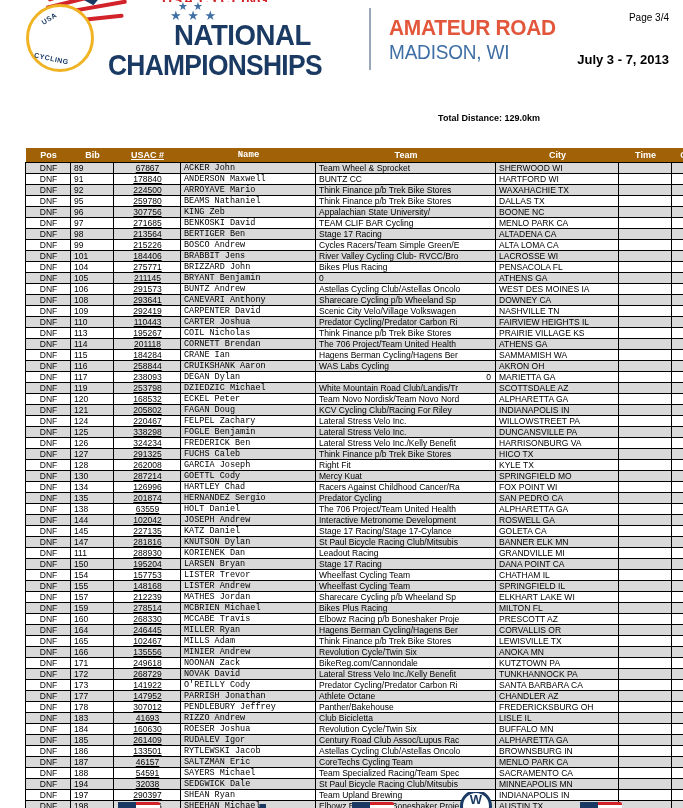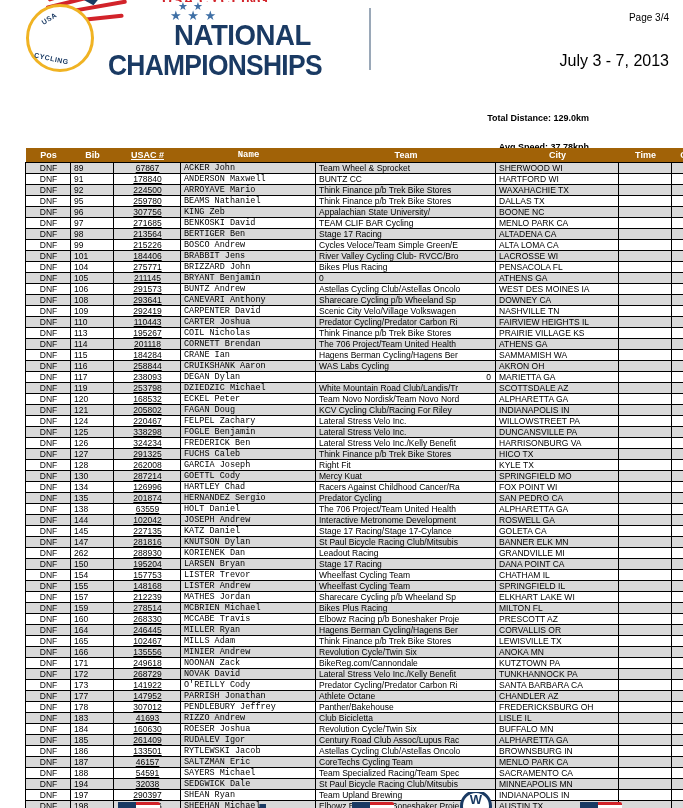--- a/index.html
+++ b/index.html
@@ -160,31 +160,31 @@
     position: absolute;
     right: 14px;
     top: 12px;
     font-size: 10px;
     font-weight: normal;
   }
   .event-dates {
     position: absolute;
     right: 14px;
     top: 52px;
-    font-size: 16px;
-    font-weight: normal;
+    font-size: 13px;
+    font-weight: bold;
   }
 
   
   .stats {
     position: absolute;
     right: 94px;
     top: 112px;
     width: 200px;
-    text-align: right;
+    text-align: center;
   }
   .stat-line {
     font-size: 9px;
     font-weight: bold;
     line-height: 12px;
   }
   .stat-line.second { margin-top: 17px; }
 
   
   .results-wrap {
@@ -317,28 +317,31 @@
   <div class="title-block">
     <div class="usac-smalltitle">USA CYCLING</div>
     <div class="stars-row r1">★ ★</div>
     <div class="stars-row r2">★ ★ ★</div>
     <div class="big-national">NATIONAL</div>
     <div class="big-champs">CHAMPIONSHIPS</div>
   </div>
 
   <div class="divider-bar"></div>
 
+  <div class="event-block">
+    <div class="event-name">AMATEUR ROAD</div>
+    <div class="event-city">MADISON, WI</div>
+  </div>
 
   <div class="page-num">Page 3/4</div>
   <div class="event-dates">July 3 - 7, 2013</div>
 </div>
 
 <div class="stats">
   <div class="stat-line">Total Distance: 129.0km</div>
-  <div class="stat-line second">Avg Speed: 37.78kph</div>
 </div>
 
 <div class="results-wrap">
   <table class="results">
     <thead>
       <tr>
         <th class="c-pos">Pos</th>
         <th class="c-bib">Bib</th>
         <th class="c-usac">USAC #</th>
         <th class="c-name">Name</th>
@@ -417,21 +420,21 @@
           <td class="c-team">Stage 17 Racing</td>
           <td class="c-city">ALTADENA CA</td>
           <td class="c-time"></td>
           <td class="c-gap"></td>
         </tr>
         <tr>
           <td class="c-pos">DNF</td>
           <td class="c-bib">99</td>
           <td class="c-usac">215226</td>
           <td class="c-name">BOSCO Andrew</td>
-          <td class="c-team">Cycles Veloce/Team Simple Green/E</td>
+          <td class="c-team">Cycles Racers/Team Simple Green/E</td>
           <td class="c-city">ALTA LOMA CA</td>
           <td class="c-time"></td>
           <td class="c-gap"></td>
         </tr>
         <tr>
           <td class="c-pos">DNF</td>
           <td class="c-bib">101</td>
           <td class="c-usac">184406</td>
           <td class="c-name">BRABBIT Jens</td>
           <td class="c-team">River Valley Cycling Club- RVCC/Bro</td>
@@ -694,21 +697,21 @@
           <td class="c-bib">147</td>
           <td class="c-usac">281816</td>
           <td class="c-name">KNUTSON Dylan</td>
           <td class="c-team">St Paul Bicycle Racing Club/Mitsubis</td>
           <td class="c-city">BANNER ELK MN</td>
           <td class="c-time"></td>
           <td class="c-gap"></td>
         </tr>
         <tr>
           <td class="c-pos">DNF</td>
-          <td class="c-bib">262</td>
+          <td class="c-bib">111</td>
           <td class="c-usac">288930</td>
           <td class="c-name">KORIENEK Dan</td>
           <td class="c-team">Leadout Racing</td>
           <td class="c-city">GRANDVILLE MI</td>
           <td class="c-time"></td>
           <td class="c-gap"></td>
         </tr>
         <tr>
           <td class="c-pos">DNF</td>
           <td class="c-bib">150</td>

